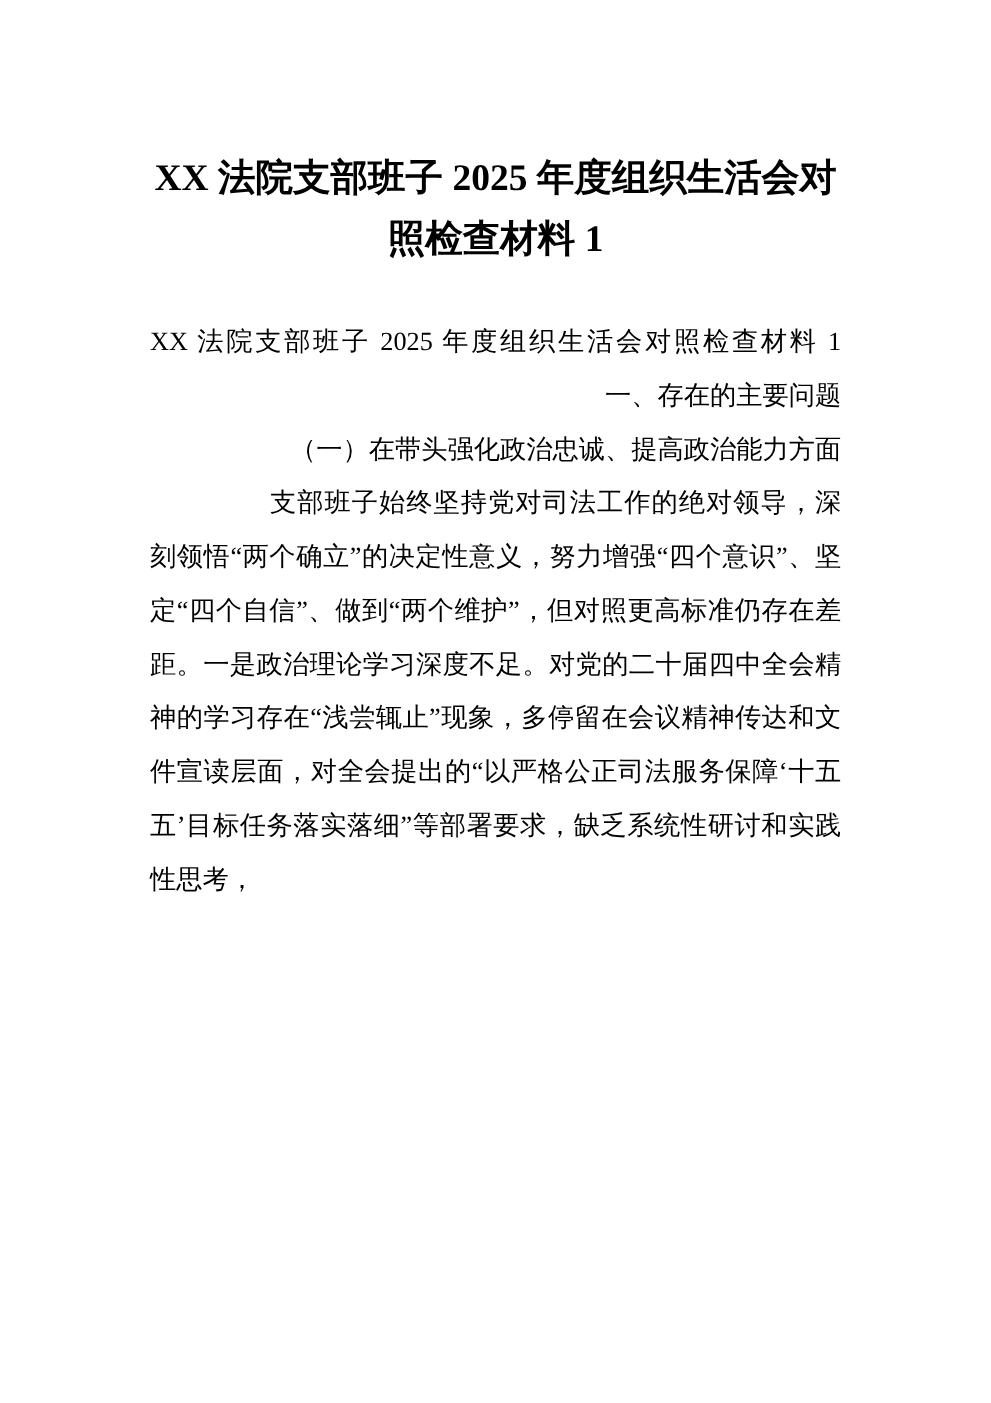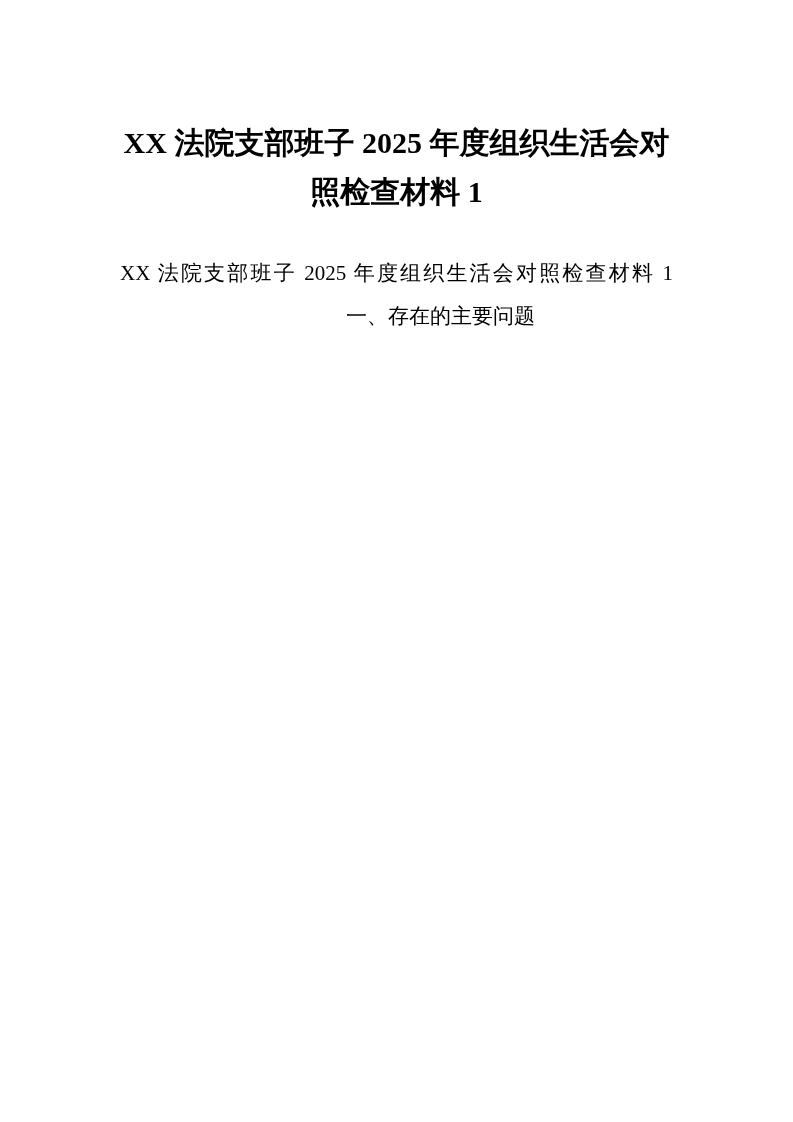--- a/index.html
+++ b/index.html
@@ -36,34 +36,36 @@
     line-height: 43px;
     text-align: justify;
     text-justify: inter-ideograph;
     word-break: break-all;
   }
   .stretch-line {
     text-align: justify;
     text-align-last: justify;
   }
   .heading-line {
-    text-align: center;
+    text-align: right;
     text-indent: 88px;
   }
   .indent-para {
     text-indent: 96px;
   }
 </style>
 </head>
 <body>
 
 <div class="page">
 
   <h1 class="doc-title">XX 法院支部班子 2025 年度组织生活会对照检查材料 1</h1>
 
   <p class="stretch-line">XX 法院支部班子 2025 年度组织生活会对照检查材料 1</p>
 
 
   <p class="heading-line">一、存在的主要问题</p>
 
+  <p class="heading-line">（一）在带头强化政治忠诚、提高政治能力方面</p>
 
+  <p class="indent-para">支部班子始终坚持党对司法工作的绝对领导，深刻领悟“两个确立”的决定性意义，努力增强“四个意识”、坚定“四个自信”、做到“两个维护”，但对照更高标准仍存在差距。一是政治理论学习深度不足。对党的二十届四中全会精神的学习存在“浅尝辄止”现象，多停留在会议精神传达和文件宣读层面，对全会提出的“以严格公正司法服务保障‘十五五’目标任务落实落细”等部署要求，缺乏系统性研讨和实践性思考，</p>
 
 </div>
 
 </body></html>

